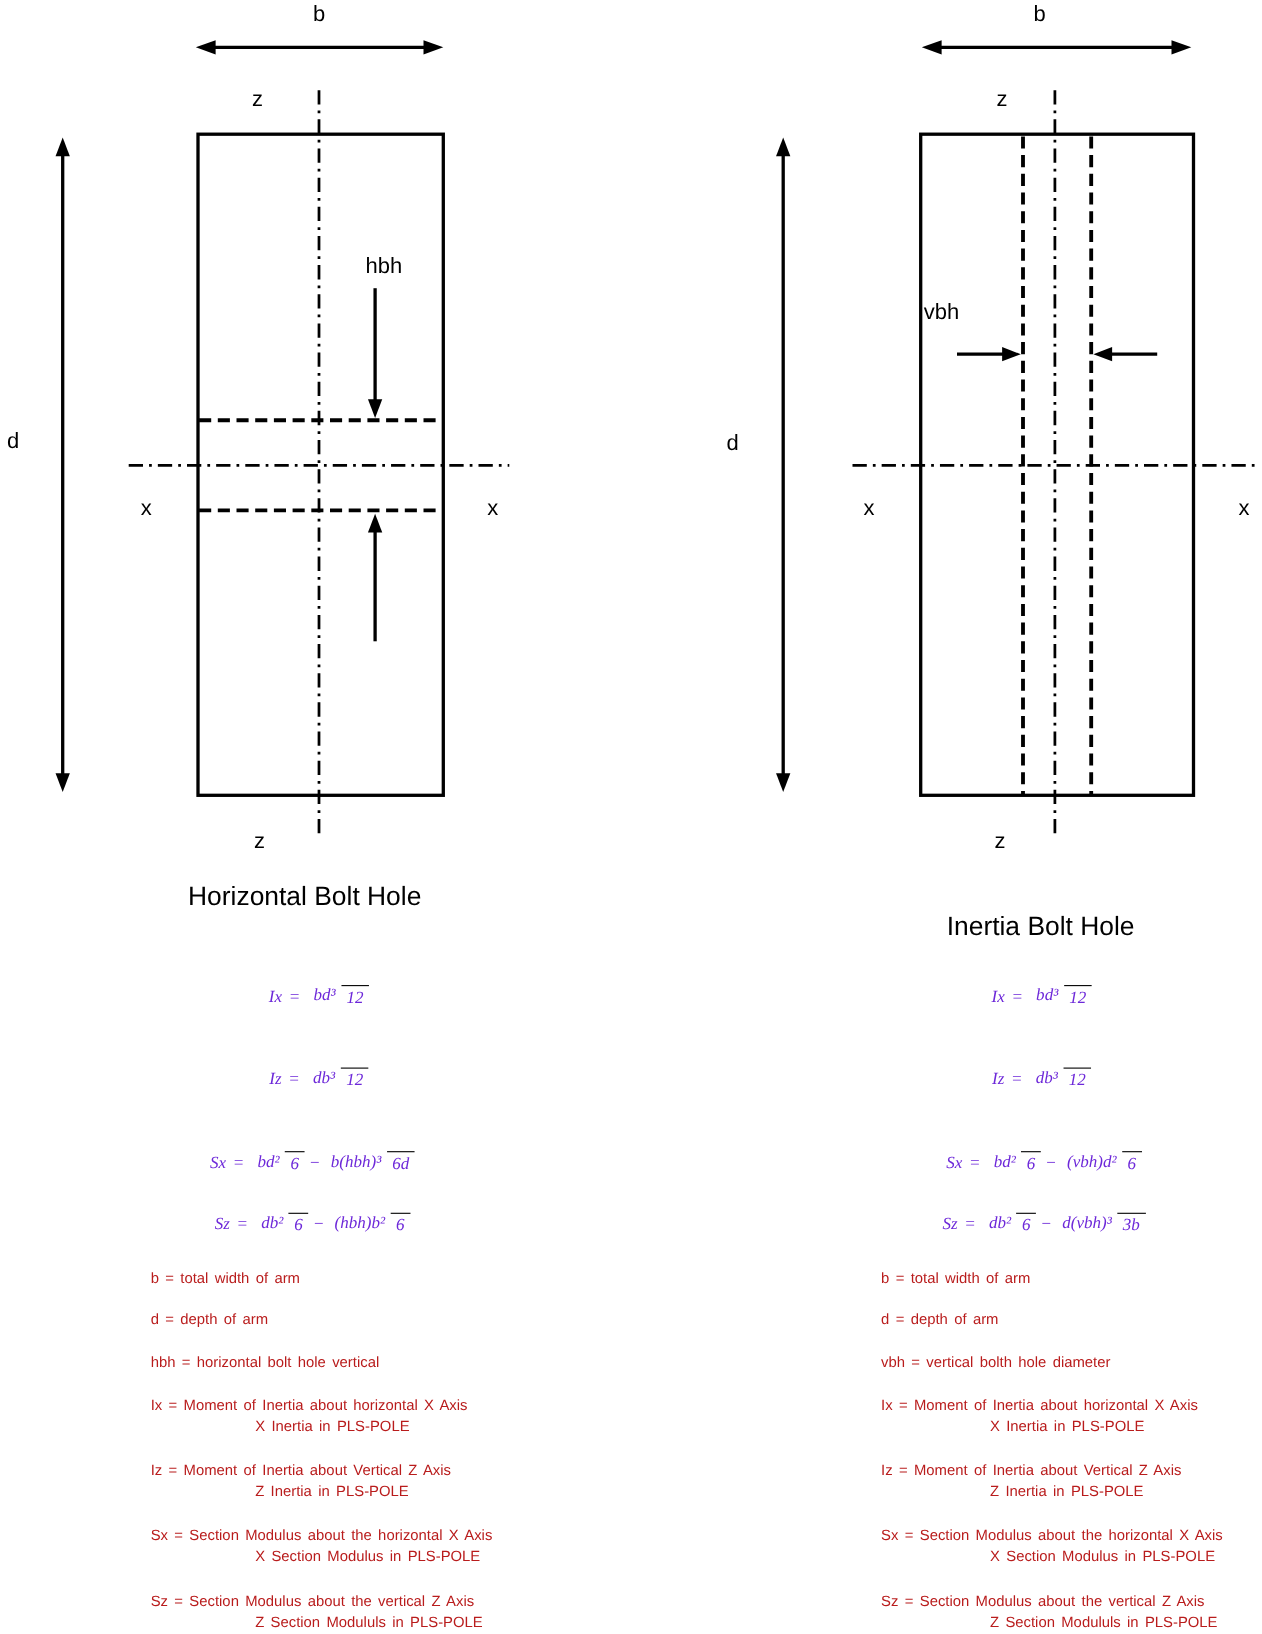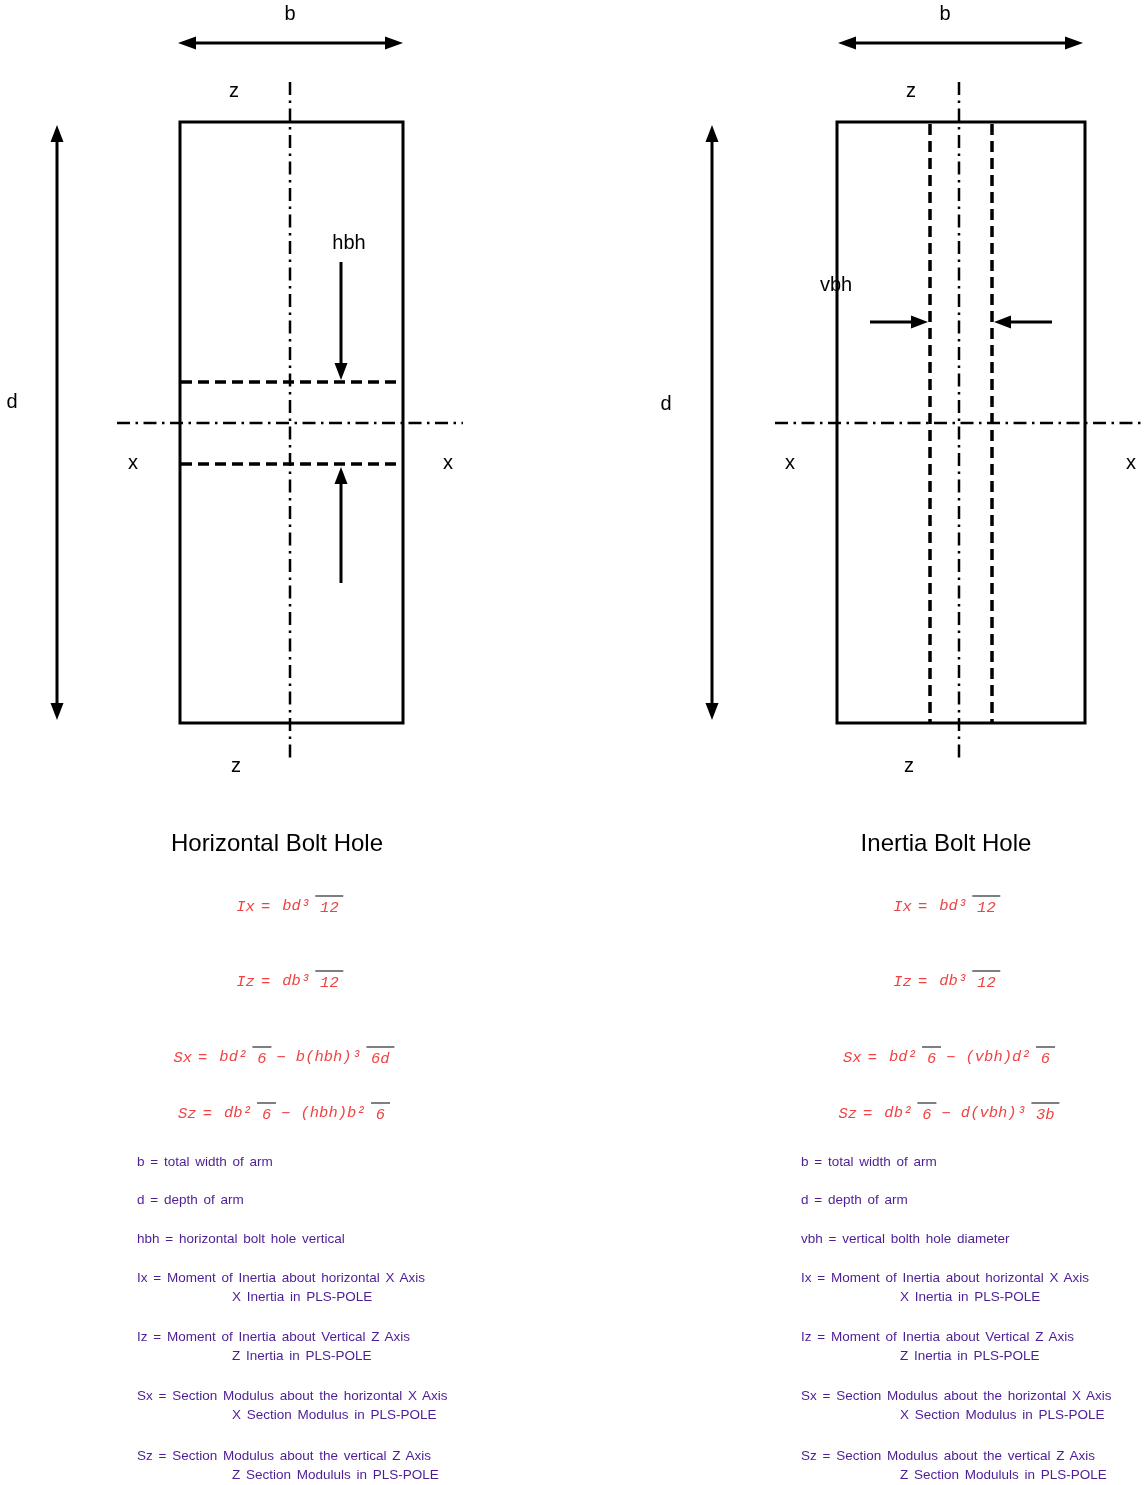--- a/index.html
+++ b/index.html
@@ -4,29 +4,29 @@
 <style>
   html,body{margin:0;padding:0;background:#ffffff;}
   #page{position:relative;width:1147px;height:1485px;background:#ffffff;overflow:hidden;
         font-family:"Liberation Sans",sans-serif;color:#000;}
   #linework{position:absolute;left:0;top:0;}
   .dlabel{position:absolute;transform:translateX(-50%);font-size:20px;line-height:1;
           white-space:nowrap;color:#000;}
   .title{position:absolute;transform:translateX(-50%);font-size:24px;line-height:1.1;
          white-space:nowrap;color:#000;}
   .formula{position:absolute;transform:translate(-50%,-50%);display:flex;align-items:center;
-           font-family:Liberation Mono, monospace;font-style:italic;font-size:15.5px;color:#ef4444;
+           font-family:Liberation Serif, serif;font-style:italic;font-size:15.5px;color:#6d28d9;
            white-space:nowrap;}
   .formula .lhs{margin-right:6px;}
   .formula .eq{margin-right:7px;}
   .formula .minus{margin:0 5px;font-style:normal;}
   .frac{display:inline-flex;flex-direction:row;align-items:center;}
   .frac .num{padding:0 5px 2px 5px;}
   .frac .den{border-top:1.5px solid #000;padding:2px 5px 0 5px;}
-  .def{position:absolute;font-size:13.5px;line-height:19px;word-spacing:2px;white-space:nowrap;color:#4c1d95;}
+  .def{position:absolute;font-size:13.5px;line-height:19px;word-spacing:2px;white-space:nowrap;color:#b91c1c;}
   .def .l2{padding-left:95px;}
   .col-l{left:137px;}
   .col-r{left:801px;}
   .col-r .l2{padding-left:99px;}
 </style>
 </head>
 <body>
 
 <div id="page">
 
@@ -84,27 +84,27 @@
   <div class="dlabel" style="left:290px;top:3px">b</div>
   <div class="dlabel" style="left:234px;top:80px">z</div>
   <div class="dlabel" style="left:349px;top:232px">hbh</div>
   <div class="dlabel" style="left:12px;top:391px">d</div>
   <div class="dlabel" style="left:133px;top:452px">x</div>
   <div class="dlabel" style="left:448px;top:452px">x</div>
   <div class="dlabel" style="left:236px;top:755px">z</div>
 
   <div class="dlabel" style="left:945px;top:3px">b</div>
   <div class="dlabel" style="left:911px;top:80px">z</div>
-  <div class="dlabel" style="left:836px;top:274px">vbh</div>
+  <div class="dlabel" style="left:856px;top:274px">vbh</div>
   <div class="dlabel" style="left:666px;top:393px">d</div>
   <div class="dlabel" style="left:790px;top:452px">x</div>
   <div class="dlabel" style="left:1131px;top:452px">x</div>
   <div class="dlabel" style="left:909px;top:755px">z</div>
 
-  <div class="title" style="left:277px;top:830px">Horizontal Bolt Hole</div>
+  <div class="title" style="left:277px;top:803px">Horizontal Bolt Hole</div>
   <div class="title" style="left:946px;top:830px">Inertia Bolt Hole</div>
 
   <div class="formula" style="left:290px;top:906px">
     <span class="lhs">Ix</span>
     <span class="eq">=</span>
     <span class="frac">
       <span class="num">bd³</span>
       <span class="den">12</span>
     </span>
   </div>

